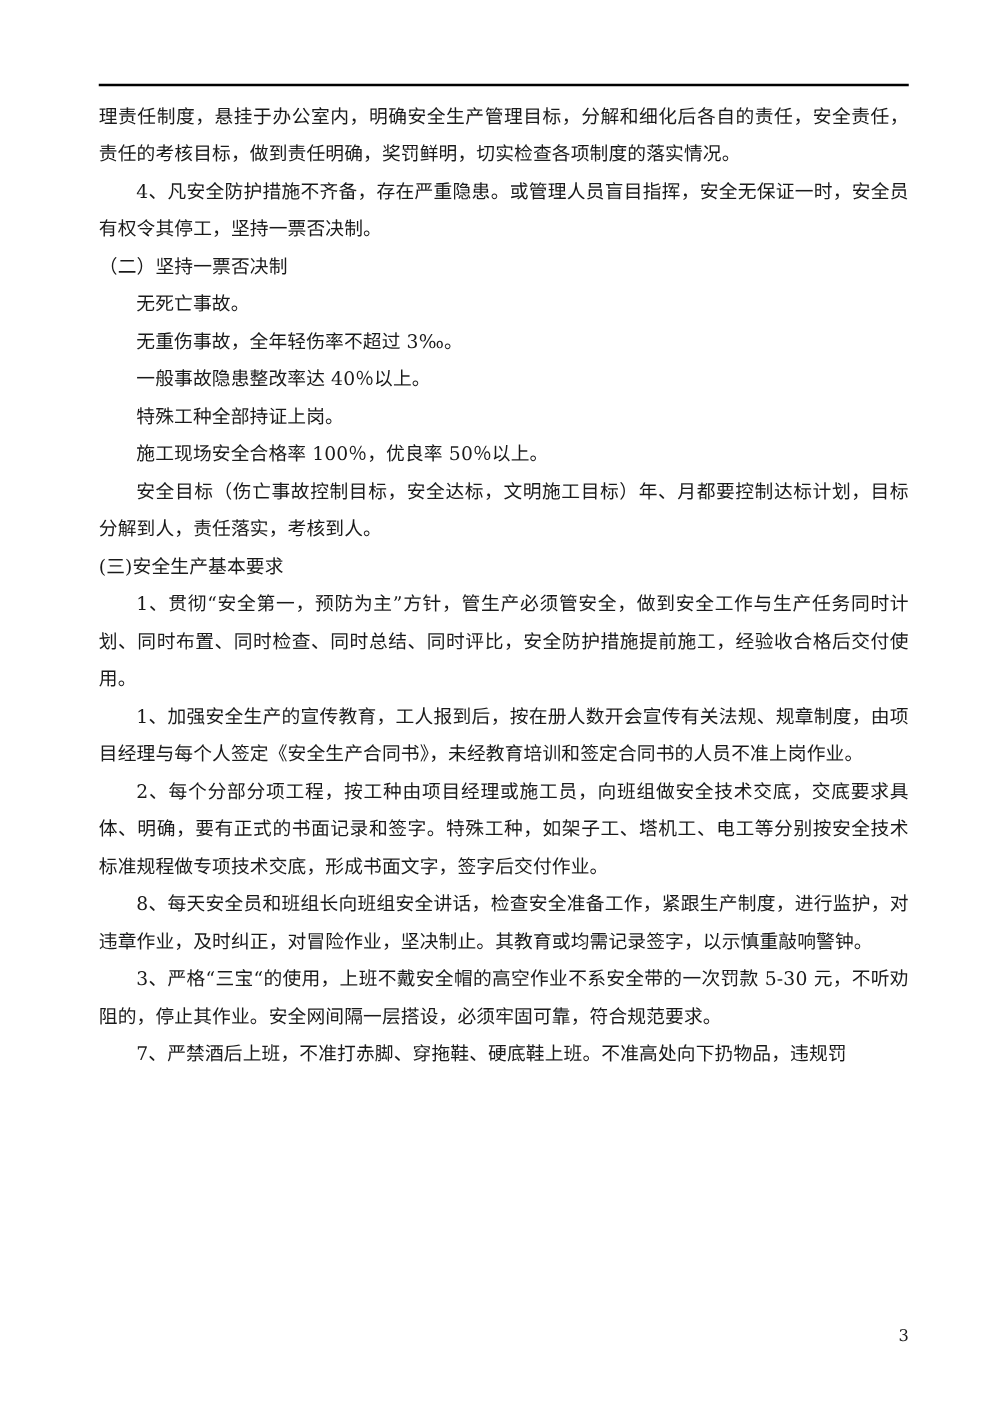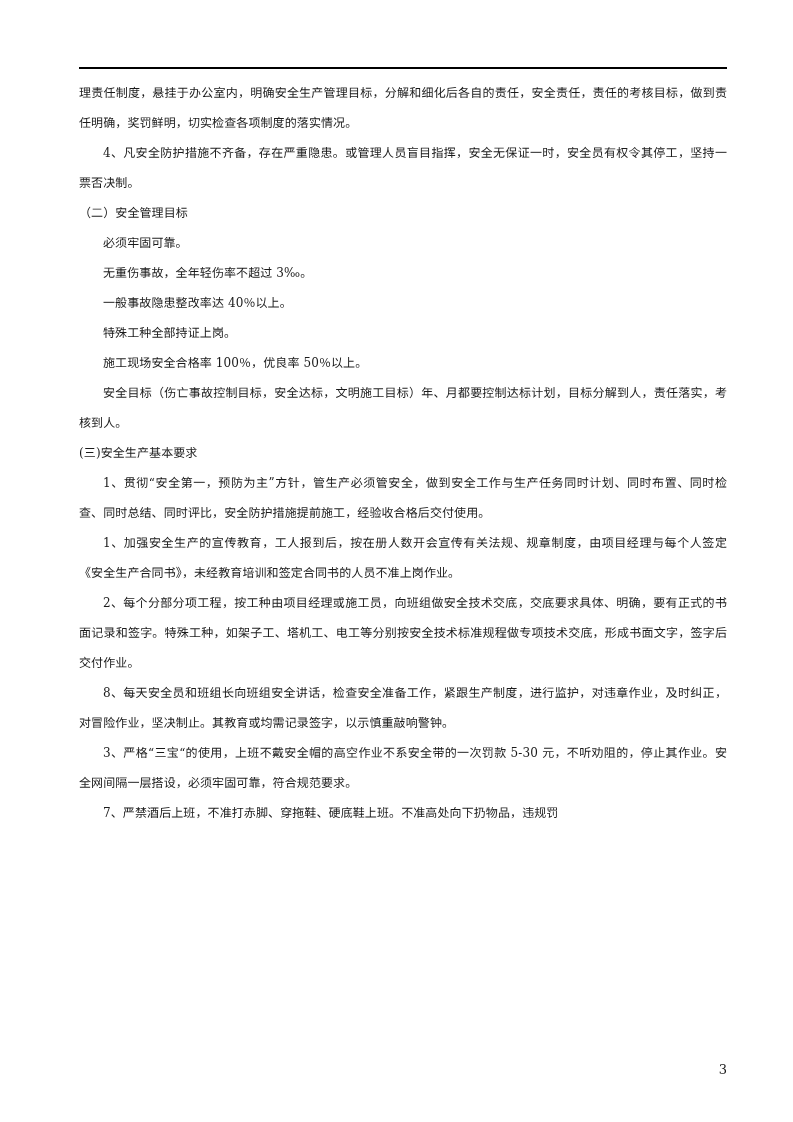--- a/index.html
+++ b/index.html
@@ -30,21 +30,21 @@
   .body-block {
     position: absolute;
     left: 79px;
     top: 78px;
     width: 648px;
   }
 
   p.para {
     margin: 0;
     font-family: "DejaVu Serif", "Liberation Serif", serif;
-    font-size: 12px;
+    font-size: 15px;
     line-height: 30px;
     color: #1a1a1a;
     text-align: justify;
     text-justify: inter-ideograph;
     letter-spacing: 0.1px;
     word-break: break-all;
     white-space: pre-wrap;
   }
 
   
@@ -76,22 +76,22 @@
 <body>
 
 <div class="page">
 
   <div class="header-rule"></div>
 
   <div class="body-block">
 
     <p class="para flush">理责任制度，悬挂于办公室内，明确安全生产管理目标，分解和细化后各自的责任，安全责任，责任的考核目标，做到责任明确，奖罚鲜明，切实检查各项制度的落实情况。</p>
     <p class="para indent-2">4、凡安全防护措施不齐备，存在严重隐患。或管理人员盲目指挥，安全无保证一时，安全员有权令其停工，坚持一票否决制。</p>
-    <p class="para flush">（二）安全管理目标</p>
-    <p class="para block-indent">必须牢固可靠。</p>
+    <p class="para flush">（二）坚持一票否决制</p>
+    <p class="para block-indent">无死亡事故。</p>
     <p class="para block-indent">无重伤事故，全年轻伤率不超过 3‰。</p>
     <p class="para block-indent">一般事故隐患整改率达 40％以上。</p>
     <p class="para block-indent">特殊工种全部持证上岗。</p>
     <p class="para block-indent">施工现场安全合格率 100％，优良率 50％以上。</p>
     <p class="para indent-2">安全目标（伤亡事故控制目标，安全达标，文明施工目标）年、月都要控制达标计划，目标分解到人，责任落实，考核到人。</p>
     <p class="para flush">(三)安全生产基本要求</p>
     <p class="para indent-2">1、贯彻“安全第一，预防为主”方针，管生产必须管安全，做到安全工作与生产任务同时计划、同时布置、同时检查、同时总结、同时评比，安全防护措施提前施工，经验收合格后交付使用。</p>
     <p class="para indent-2">1、加强安全生产的宣传教育，工人报到后，按在册人数开会宣传有关法规、规章制度，由项目经理与每个人签定《安全生产合同书》，未经教育培训和签定合同书的人员不准上岗作业。</p>
     <p class="para indent-2">2、每个分部分项工程，按工种由项目经理或施工员，向班组做安全技术交底，交底要求具体、明确，要有正式的书面记录和签字。特殊工种，如架子工、塔机工、电工等分别按安全技术标准规程做专项技术交底，形成书面文字，签字后交付作业。</p>
     <p class="para indent-2">8、每天安全员和班组长向班组安全讲话，检查安全准备工作，紧跟生产制度，进行监护，对违章作业，及时纠正，对冒险作业，坚决制止。其教育或均需记录签字，以示慎重敲响警钟。</p>

